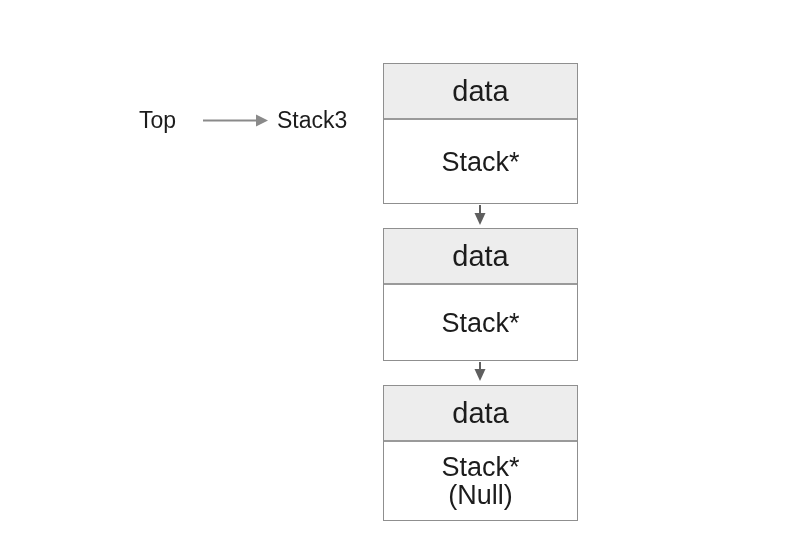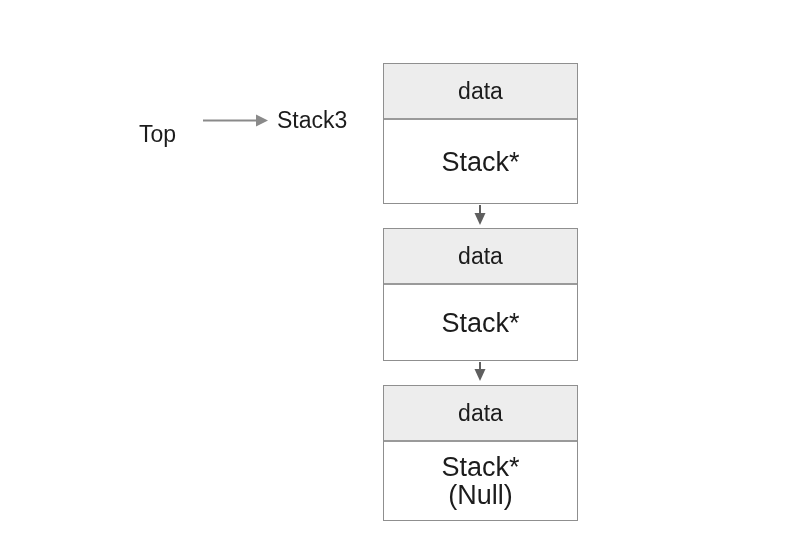--- a/index.html
+++ b/index.html
@@ -16,21 +16,21 @@
     color: var(--text, #1c1c1c);
     overflow: hidden;
   }
   .side-label {
     position: absolute;
     font-size: 23px;
     line-height: 27px;
     white-space: nowrap;
     color: var(--text, #1c1c1c);
   }
-  .label-top    { left: 139px; top: 121px; }
+  .label-top    { left: 139px; top: 107px; }
   .label-node3  { left: 277px; top: 107px; }
   .label-node2  { left: 277px; top: 269px; }
   .label-node1  { left: 277px; top: 428px; }
 
   .node {
     position: absolute;
     left: 383px;
     width: 195px;
     box-sizing: border-box;
     border: 1.5px solid var(--node-border, #8f8f8f);
@@ -43,21 +43,21 @@
   .node-1 { top: 385px; height: 136px; }
 
   .node-header {
     height: 54px;
     flex: 0 0 auto;
     background: var(--node-header-fill, #ededed);
     border-bottom: 2px solid var(--divider, #9a9a9a);
     display: flex;
     align-items: center;
     justify-content: center;
-    font-size: 23px;
+    font-size: 29px;
   }
   .node-body {
     flex: 1 1 auto;
     display: flex;
     flex-direction: column;
     align-items: center;
     justify-content: center;
     font-size: 27px;
     line-height: 28px;
     text-align: center;

